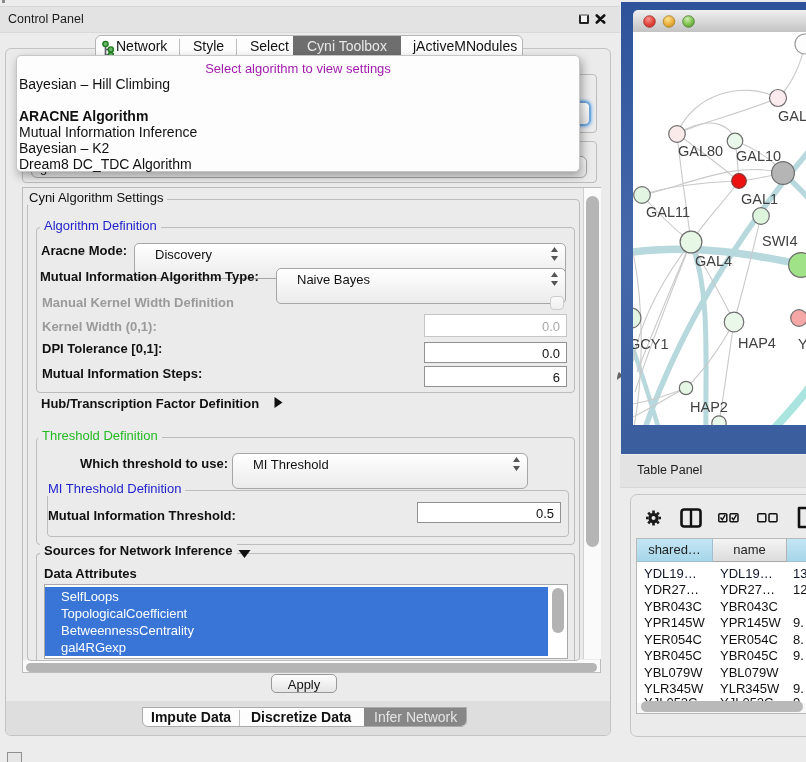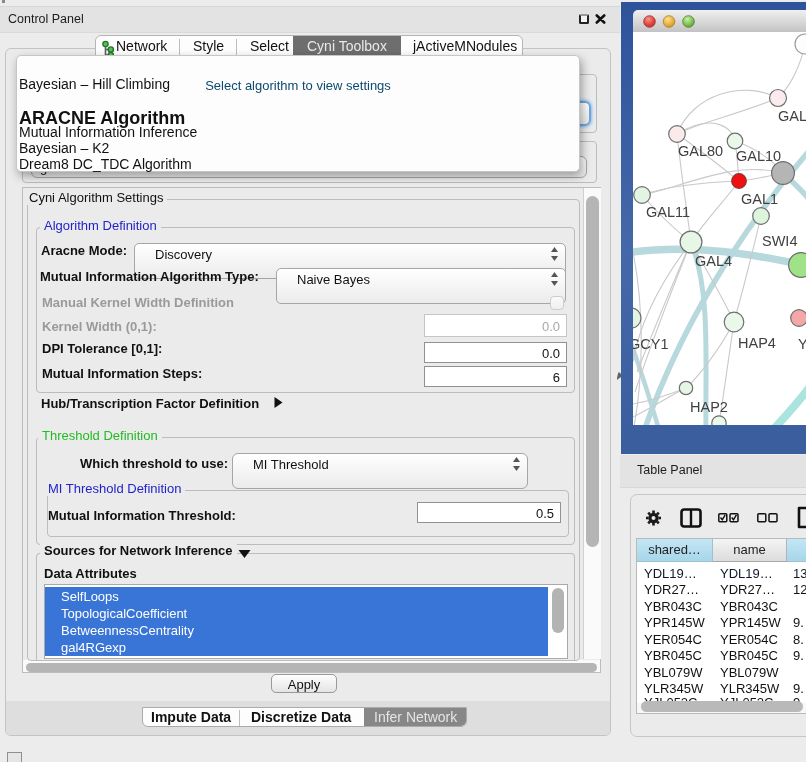--- a/index.html
+++ b/index.html
@@ -137,23 +137,23 @@
 <div class="abs" style="left:6px;top:701px;width:604px;height:34px;background:#dedede;border-radius:0 0 6px 6px;"></div>
 <div class="abs" style="left:142px;top:707px;width:325px;height:20px;background:#fdfdfd;border:1px solid #ababab;border-radius:0 0 6px 6px;box-sizing:border-box;overflow:hidden;">
   <div class="abs" style="left:8px;top:1px;font-size:14px;font-weight:bold;">Impute Data</div>
   <div class="abs" style="left:96px;top:2px;width:1px;height:16px;background:#bdbdbd;"></div>
   <div class="abs" style="left:108px;top:1px;font-size:14px;font-weight:bold;">Discretize Data</div>
   <div class="abs" style="left:221px;top:0;width:104px;height:20px;background:#878787;"></div>
   <div class="abs" style="left:231px;top:1px;font-size:14px;color:#e5e5e5;">Infer Network</div>
 </div>
 
 <div class="abs" style="left:16px;top:55px;width:564px;height:117px;background:#fdfdfd;border:1px solid #c6c6c6;border-radius:5px;box-shadow:2px 4px 10px rgba(0,0,0,0.35);box-sizing:border-box;">
-  <div class="abs" style="left:0;top:5px;width:562px;text-align:center;font-size:13px;color:#0c4a6e;margin-top:17px;">Select algorithm to view settings</div>
+  <div class="abs" style="left:0;top:5px;width:562px;text-align:center;font-size:13px;color:#a21caf;">Select algorithm to view settings</div>
   <div class="abs" style="left:2px;top:20px;font-size:14px;">Bayesian – Hill Climbing</div>
-  <div class="abs" style="left:2px;top:52px;font-size:18px;font-weight:bold;">ARACNE Algorithm</div>
+  <div class="abs" style="left:2px;top:52px;font-size:14px;font-weight:bold;">ARACNE Algorithm</div>
   <div class="abs" style="left:2px;top:68px;font-size:14px;">Mutual Information Inference</div>
   <div class="abs" style="left:2px;top:84px;font-size:14px;">Bayesian – K2</div>
   <div class="abs" style="left:2px;top:100px;font-size:14px;">Dream8 DC_TDC Algorithm</div>
 </div>
 
 <svg class="abs" style="left:616px;top:372px;" width="8" height="9" viewBox="0 0 8 9">
     <path d="M1,8 C1,4 2,1 3,0 L7,4 C5,5 3,6 1,8 Z" fill="#4a4a4a" opacity="0.85"></path>
   </svg>
 
 <div class="abs" style="left:621px;top:2px;width:185px;height:452px;background:linear-gradient(#2e539b,#4568aa 55%,#3a5d9e);"></div>

